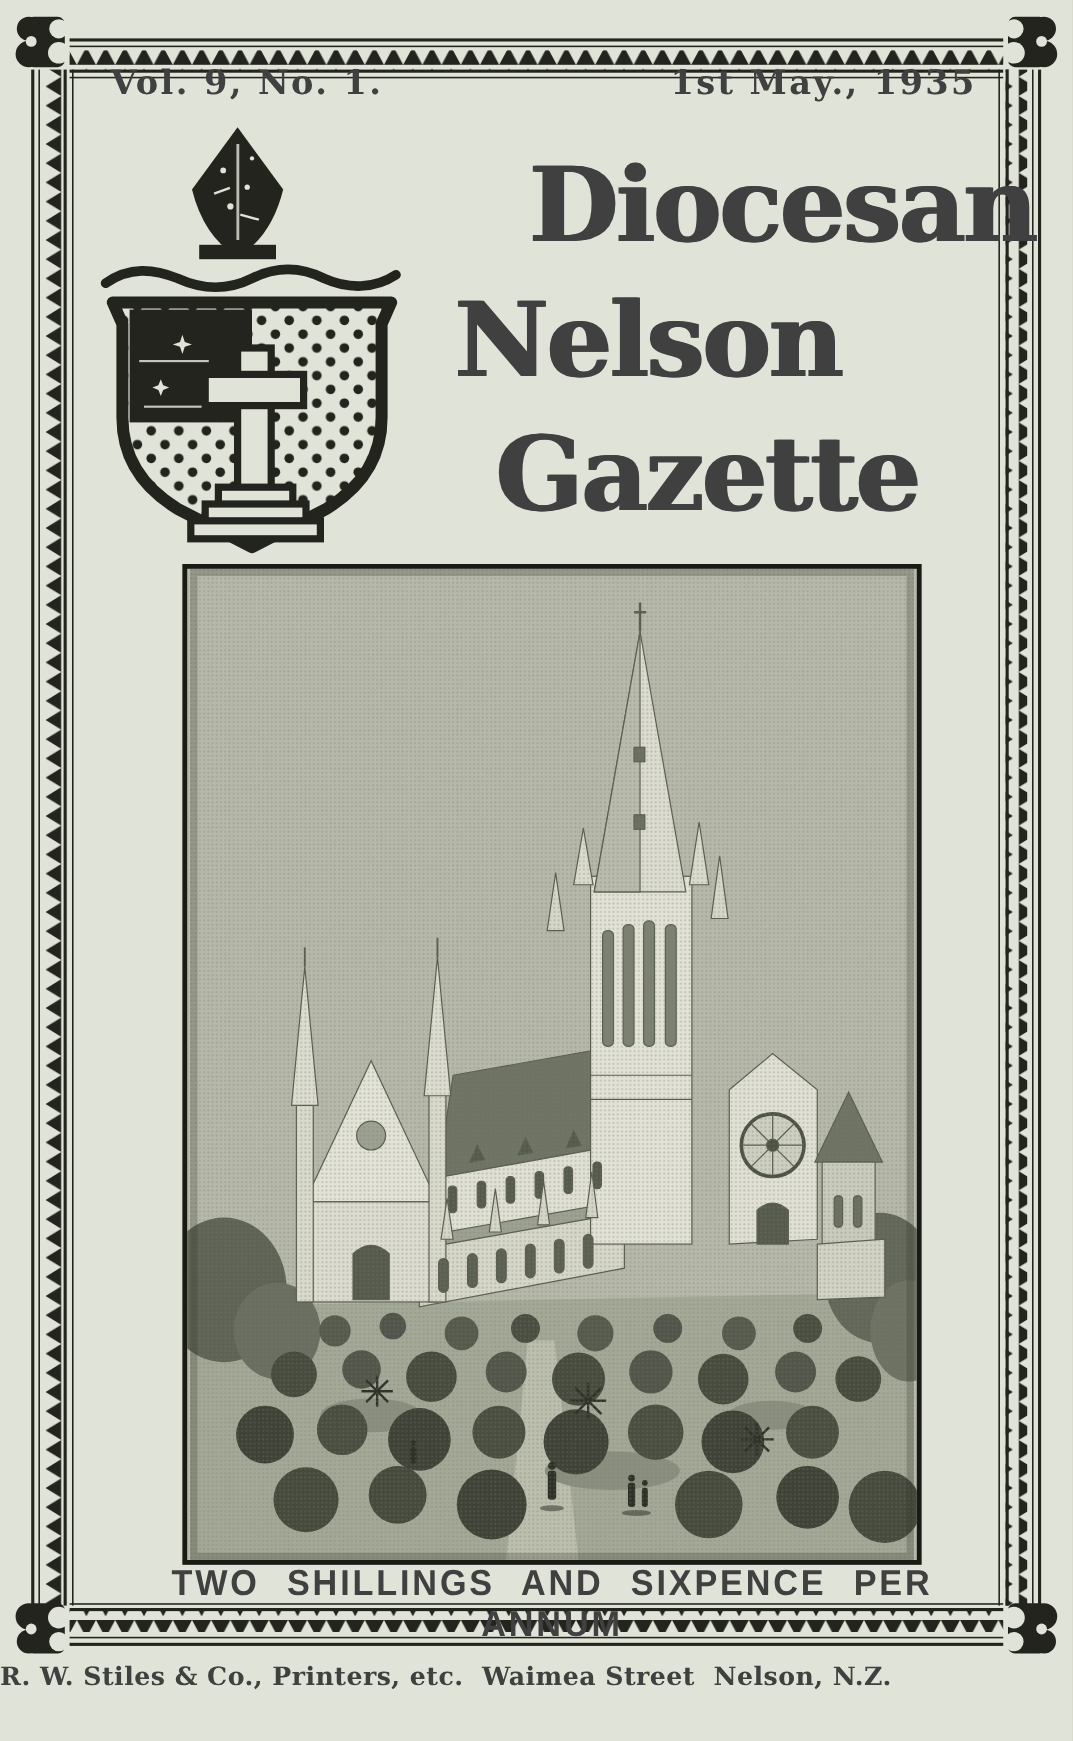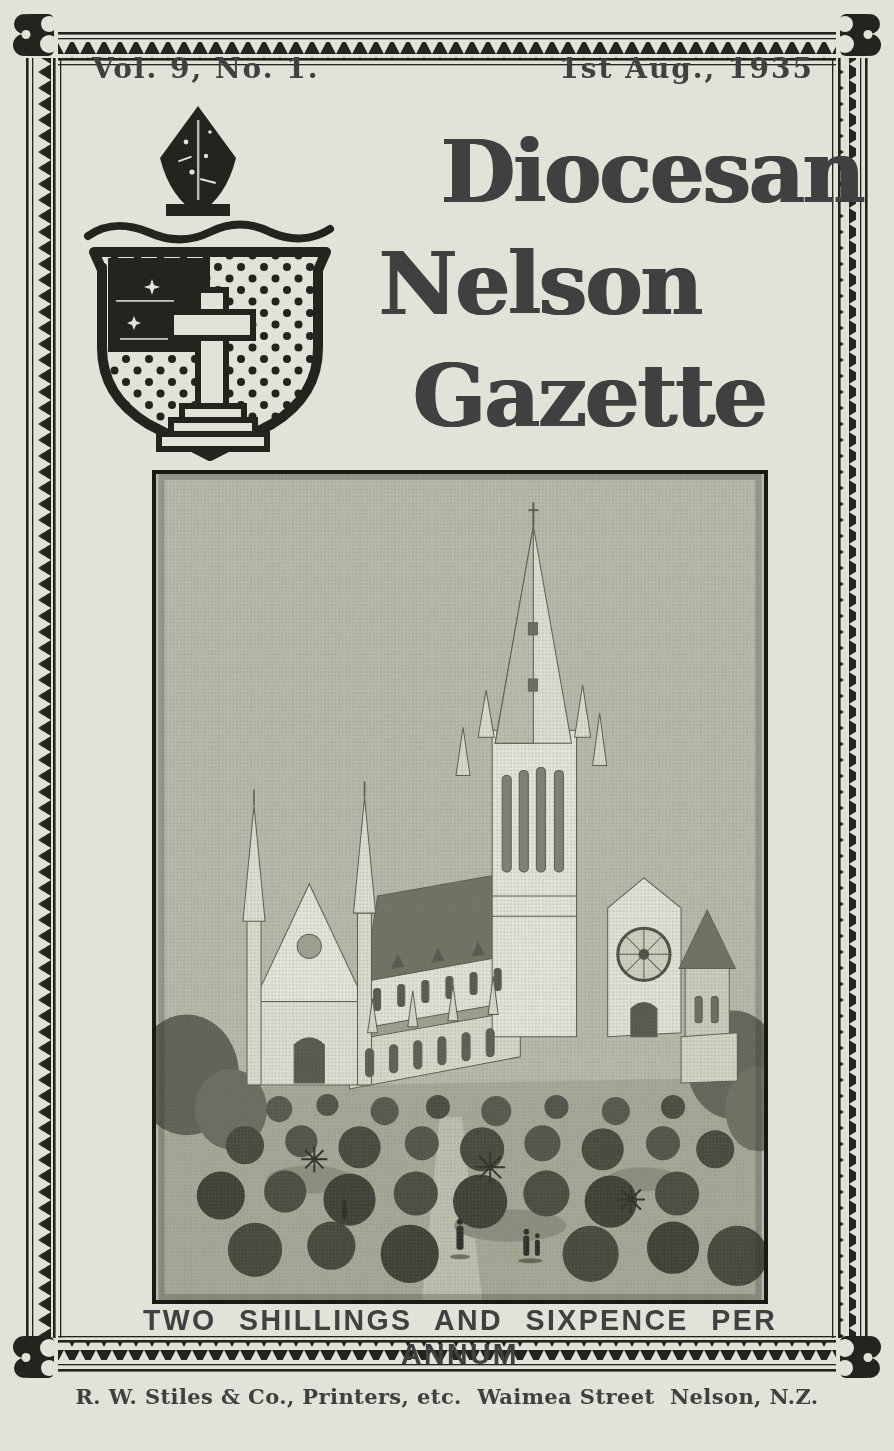--- a/index.html
+++ b/index.html
@@ -12,21 +12,21 @@
   .title{position:absolute;left:366px;top:116px;width:460px;}
   .tl{display:block;font-size:86px;line-height:112px;font-weight:bold;letter-spacing:-2px;
       text-shadow:1.8px 0 0 currentColor;white-space:nowrap;}
   .t1{margin-left:12px}.t2{margin-left:74px}.t3{margin-left:46px}
   .photo{position:absolute;left:152px;top:470px;width:608px;height:826px;border:4px solid #191a14;
          background:#b6b9aa;box-sizing:content-box;}
   .photo svg{display:block;width:100%;height:100%;}
   .caption{position:absolute;left:124px;top:1303px;width:672px;text-align:center;
            font-family:"Liberation Sans",sans-serif;font-weight:bold;font-size:30px;
            letter-spacing:2.5px;word-spacing:13px;transform:scaleX(.95);}
-  .imprint{position:absolute;left:0;top:1384px;width:894px;text-align:center;
+  .imprint{position:absolute;left:0;top:1384px;width:894px;
            font-size:21px;font-weight:bold;letter-spacing:.4px;}
 </style>
 </head>
 <body>
 
 <div class="page">
 
   <svg class="frame" viewBox="0 0 894 1451">
     <defs>
       <pattern id="sawUp" width="16" height="18" patternUnits="userSpaceOnUse">
@@ -91,21 +91,21 @@
       </g>
     <g transform="translate(14,1380) scale(1,-1)">
         <use href="#cornerOrn"></use>
       </g>
     <g transform="translate(880,1380) scale(-1,-1)">
         <use href="#cornerOrn"></use>
       </g>
   </svg>
 
   <div class="hdr-vol">Vol. 9, No. 1.</div>
-  <div class="hdr-date">1st Aug., 1935</div>
+  <div class="hdr-date">1st May., 1935</div>
 
   <svg class="crest" viewBox="0 0 272 368">
     <defs>
       <pattern id="shieldDots" width="23" height="23" patternUnits="userSpaceOnUse">
         <circle cx="6" cy="6" r="4" fill="#23241e"></circle>
         <circle cx="17.5" cy="17.5" r="4" fill="#23241e"></circle>
       </pattern>
       <clipPath id="shieldClip">
         <path d="M20,152 L252,152 L244,170 L244,248 Q244,296 198,324 L136,356 L74,324 Q28,296 28,248 L28,170 Z"></path>
       </clipPath>

